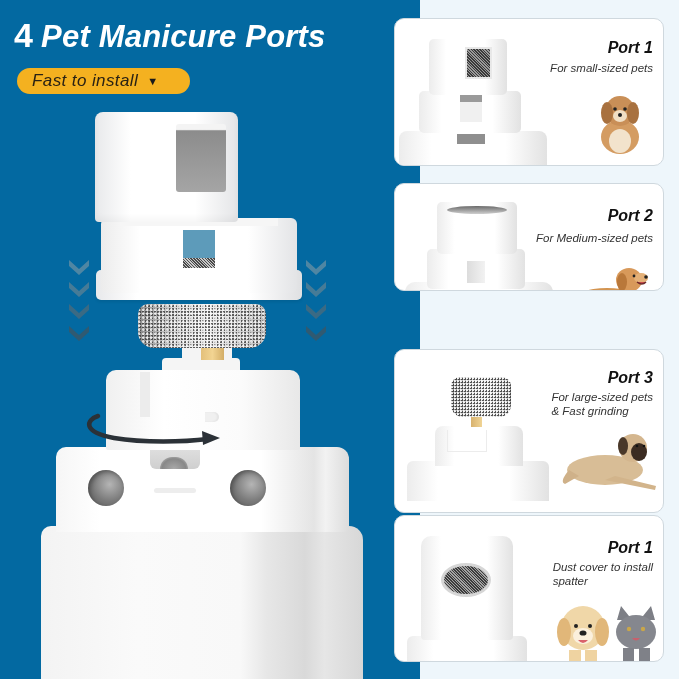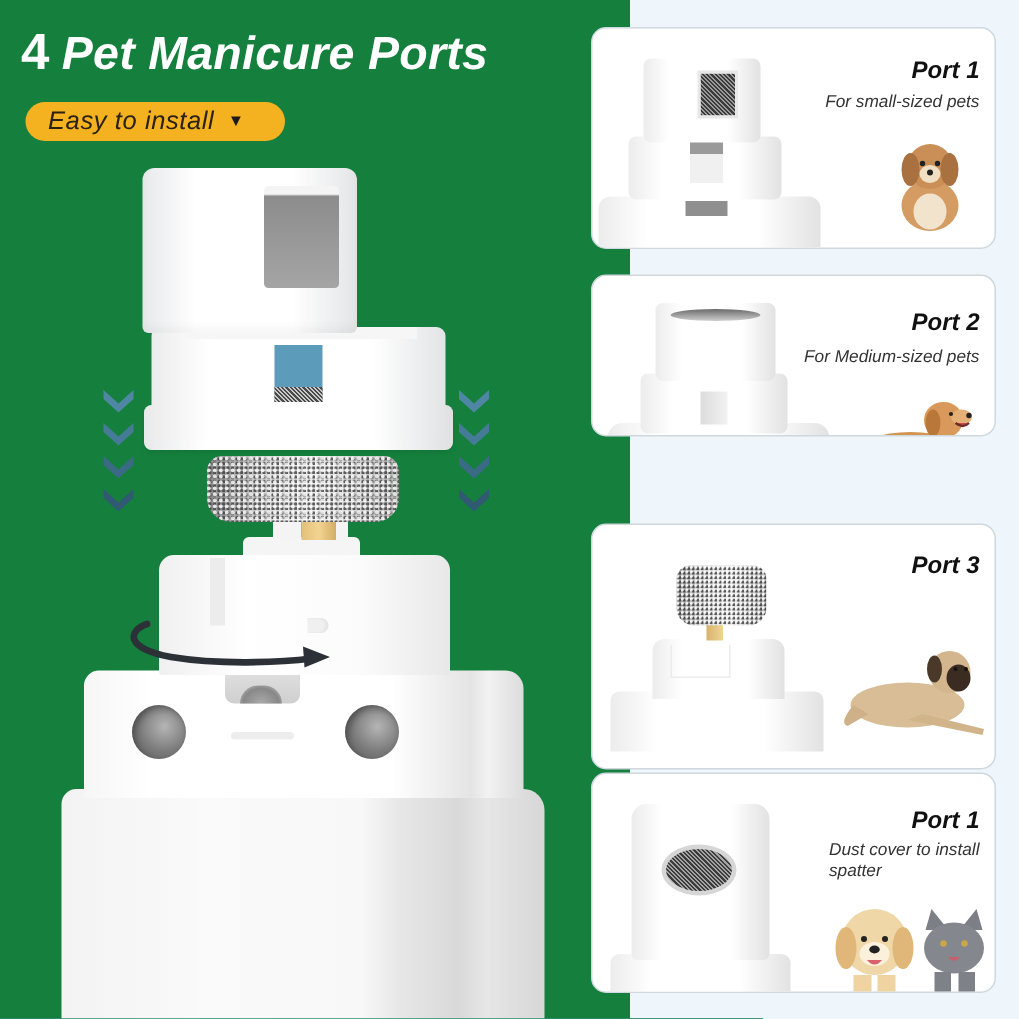--- a/index.html
+++ b/index.html
@@ -1,19 +1,19 @@
 <!DOCTYPE html>
 <html><head>
 <meta charset="utf-8">
 <style>
   * { box-sizing: border-box; margin: 0; padding: 0; }
   html, body { width: 679px; height: 679px; overflow: hidden; }
   body { position: relative; background: #5b9ab8; font-family: "Liberation Sans", "DejaVu Sans", sans-serif; }
 
-  .canvas { position: absolute; inset: 0; width: 679px; height: 679px; background: #15803d; overflow: hidden; }
+  .canvas { position: absolute; inset: 0; width: 679px; height: 679px; background: #0369a1; overflow: hidden; }
   .right-panel { position: absolute; left: 420px; top: 0; width: 259px; height: 679px; background: #eef6fb; }
 
   
   .headline { position: absolute; left: 14px; top: 18px; color: #ffffff; font-weight: 700; font-style: italic; font-size: 31px; letter-spacing: 0.2px; white-space: nowrap; line-height: 1; }
   .headline .num { font-style: normal; font-size: 34px; margin-right: 8px; }
   .pill { position: absolute; left: 17px; top: 68px; width: 173px; height: 26px; background: #f4b120; border-radius: 13px; display: flex; align-items: center; padding-left: 15px; gap: 9px; }
   .pill-label { font-style: italic; font-size: 17px; color: #2a2214; letter-spacing: 0.4px; white-space: nowrap; }
   .pill-caret { font-size: 11px; color: #1a1a1a; }
 
   
@@ -83,21 +83,21 @@
 </head>
 <body>
 
 <div class="canvas">
   <div class="right-panel"></div>
 
   <div class="headline">
     <span class="num">4</span><span>Pet Manicure Ports</span>
   </div>
   <div class="pill">
-    <span class="pill-label">Easy to install</span>
+    <span class="pill-label">Fast to install</span>
     <span class="pill-caret">▼</span>
   </div>
 
   <div>
     <div class="dev body-main"></div>
     <div class="dev body-top"></div>
     <div class="dev body-notch"></div>
     <div class="dev body-notch-dome"></div>
     <div class="dev hole hole-left"></div>
     <div class="dev hole hole-right"></div>
@@ -199,20 +199,22 @@
   <div class="card card-3">
     <div class="p wht base" style="left:12px; top:111px; width:142px; height:40px; border-radius:6px 6px 0 0;"></div>
     <div class="p wht" style="left:40px; top:76px; width:88px; height:40px; border-radius:8px 8px 0 0;"></div>
     <div class="p" style="left:52px; top:80px; width:40px; height:22px; border:1px solid #ececec; border-top:none;"></div>
     <div class="p" style="left:76px; top:65px; width:11px; height:12px; background:linear-gradient(90deg,#d8b26e,#f0d495);"></div>
     <div class="p" style="left:56px; top:27px; width:60px; height:40px; border-radius:9px 9px 12px 12px; background:
       radial-gradient(circle at 30% 40%, rgba(255,255,255,0.9) 0 0.8px, transparent 1.2px) 0 0/3px 3px,
       radial-gradient(circle at 70% 70%, rgba(50,50,50,0.8) 0 0.8px, transparent 1.2px) 0 0/3px 3px,
       linear-gradient(90deg,#909090 0%,#d4d4d4 35%,#e8e8e8 60%,#a8a8a8 100%);"></div>
     <div class="card-title">Port 3</div>
+    <div class="card-desc">For large-sized pets
+&amp; Fast grinding</div>
     <svg class="pet" style="left:160px; top:74px; width:108px; height:72px;" viewBox="0 0 108 72">
       <ellipse cx="50" cy="46" rx="38" ry="15" fill="#d8bd96"></ellipse>
       <path d="M50 56 L 100 66 L 101 62 L 60 52 Z" fill="#d2b48b"></path>
       <path d="M14 46 Q 4 58 10 60 L 24 52 Z" fill="#cfb189"></path>
       <ellipse cx="78" cy="24" rx="14" ry="14" fill="#d4b68e"></ellipse>
       <ellipse cx="84" cy="28" rx="8" ry="9" fill="#3b2c22"></ellipse>
       <ellipse cx="68" cy="22" rx="5" ry="9" fill="#4a3829"></ellipse>
       <circle cx="82" cy="22" r="1.3" fill="#111"></circle>
         <circle cx="89" cy="22" r="1.3" fill="#111"></circle>
     </svg>

